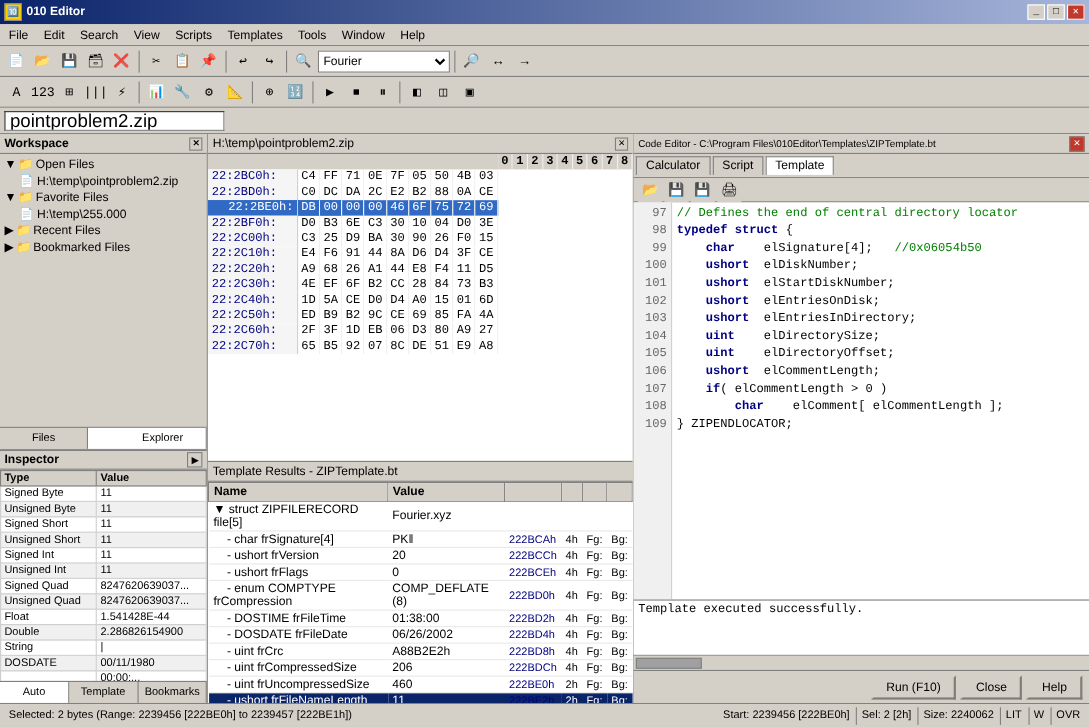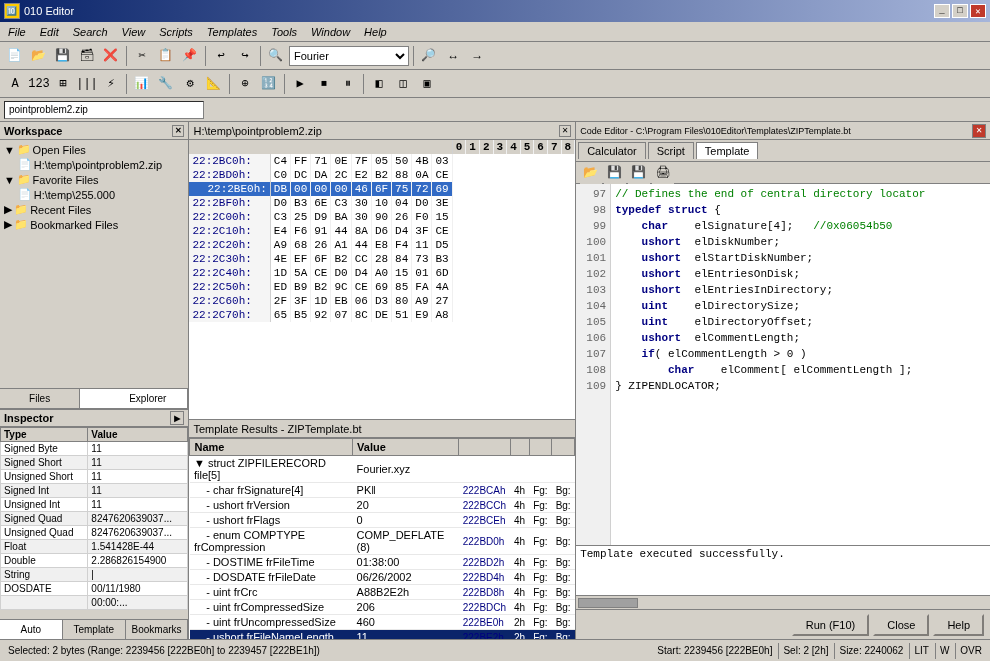--- a/index.html
+++ b/index.html
@@ -10,36 +10,36 @@
       background: linear-gradient(to right, #0a246a, #a6b5da);
       color: white;
       height: 22px;
       display: flex;
       align-items: center;
       padding: 0 4px;
       justify-content: space-between;
     }
     .title-bar-left { display: flex; align-items: center; gap: 4px; }
     .title-bar-icon { width: 16px; height: 16px; background: #ffcc00; border: 1px solid #888; font-size: 9px; display: flex; align-items: center; justify-content: center; }
-    .title-bar-text { font-size: 11px; font-weight: normal; font-family: 'Segoe UI', Arial, sans-serif; }
+    .title-bar-text { font-size: 11px; font-weight: bold; font-family: 'Segoe UI', Arial, sans-serif; }
     .title-bar-buttons { display: flex; gap: 2px; }
     .tb-btn { width: 16px; height: 14px; border: 1px solid #fff; background: #d4d0c8; color: black; font-size: 9px; display: flex; align-items: center; justify-content: center; cursor: pointer; }
     .tb-btn.close { background: #c0392b; color: white; }
 
     
     .menu-bar {
       background: #d4d0c8;
       border-bottom: 1px solid #808080;
       height: 20px;
       display: flex;
       align-items: center;
       padding: 0 2px;
       gap: 2px;
     }
-    .menu-item { padding: 2px 6px; font-size: 11px; font-family: 'Segoe UI', Arial, sans-serif; cursor: pointer; color: black; font-style: italic; }
+    .menu-item { padding: 2px 6px; font-size: 11px; font-family: 'Segoe UI', Arial, sans-serif; cursor: pointer; color: black; }
 
     
     .toolbar {
       background: #d4d0c8;
       border-bottom: 1px solid #808080;
       height: 28px;
       display: flex;
       align-items: center;
       padding: 2px 4px;
       gap: 2px;
@@ -60,21 +60,21 @@
 
     
     .address-bar {
       background: #d4d0c8;
       border-bottom: 1px solid #808080;
       height: 24px;
       display: flex;
       align-items: center;
       padding: 2px 4px;
     }
-    .address-input { height: 18px; width: 200px; border: 1px inset #808080; background: white; padding: 1px 4px; font-size: 10px; }
+    .address-input { height: 18px; width: 200px; border: 1px inset #808080; background: white; padding: 1px 4px; font-size: 17px; }
 
     
     .main-layout {
       display: flex;
       height: calc(661px - 22px - 20px - 28px - 28px - 24px - 22px);
     }
     .panel-header {
       background: #d4d0c8;
       border-bottom: 1px solid #808080;
       padding: 2px 4px;
@@ -498,20 +498,24 @@
               <th>Type</th>
               <th>Value</th>
             </tr>
           </thead>
           <tbody id="inspector-tbody">
           <tr>
                 <td>Signed Byte</td>
                 <td>11</td>
               </tr>
               <tr>
+                <td>Unsigned Byte</td>
+                <td>11</td>
+              </tr>
+              <tr>
                 <td>Signed Short</td>
                 <td>11</td>
               </tr>
               <tr>
                 <td>Unsigned Short</td>
                 <td>11</td>
               </tr>
               <tr>
                 <td>Signed Int</td>
                 <td>11</td>

